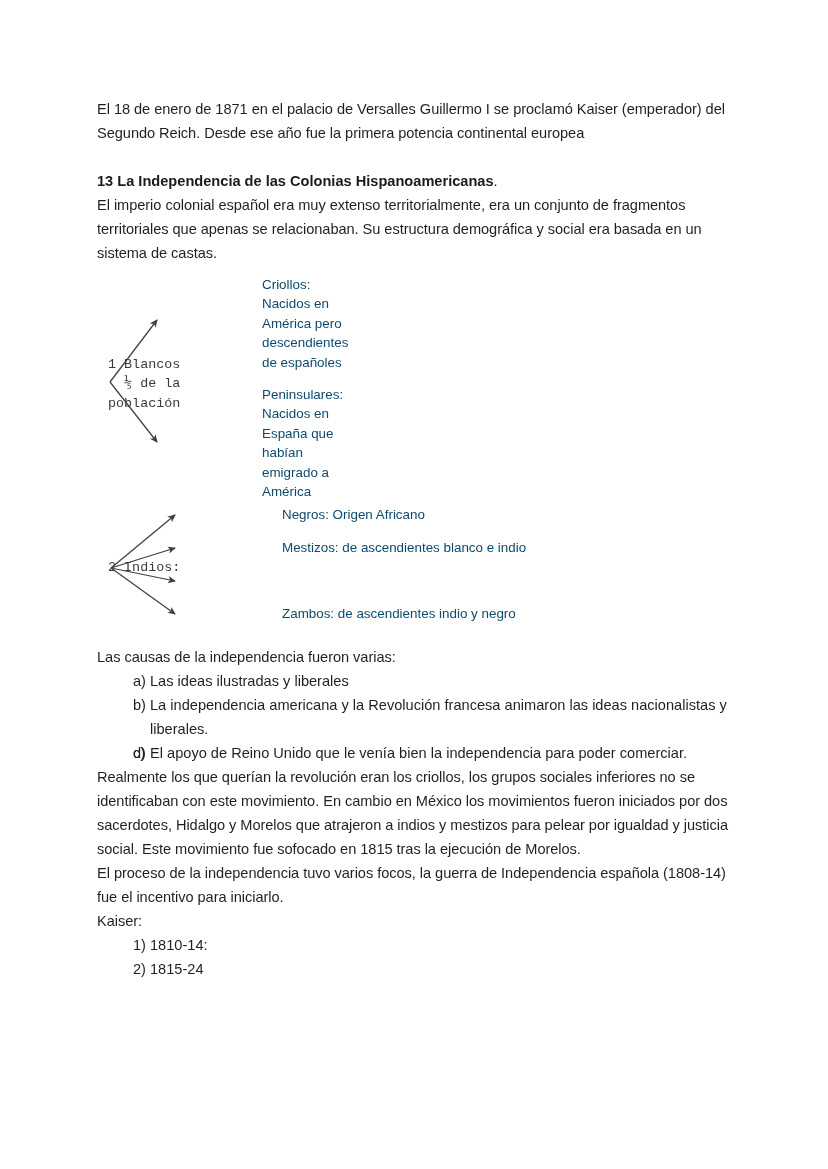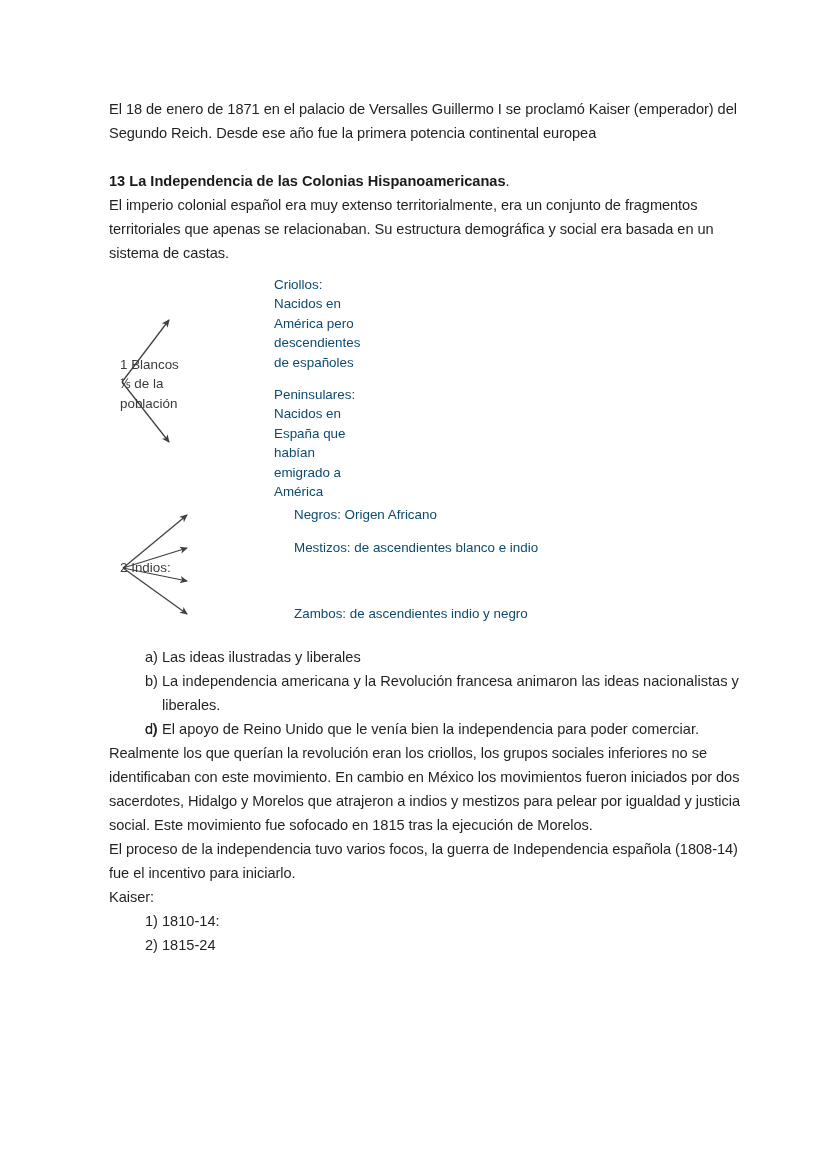--- a/index.html
+++ b/index.html
@@ -20,21 +20,20 @@
     left: 0; top: 0;
     width: 828px;
     height: 1169px;
     background: #ffffff;
   }
   .content {
     position: absolute;
     left: 97px;
     top: 97px;
     width: 640px;
-    margin-left: 12px;
   }
   p.body-text {
     margin: 0;
     font-size: 14.6px;
     line-height: 24px;
     color: #231f20;
     letter-spacing: -0.05px;
   }
   .para-gap {
     height: 24px;
@@ -51,25 +50,26 @@
   }
   
   .diagram {
     position: relative;
     width: 640px;
   }
   #diagram-blancos { height: 235px; }
   #diagram-indios  { height: 145px; }
   .diag-label {
     position: absolute;
-    font-family: Liberation Sans, sans-serif;
+    font-family: Liberation Mono, monospace;
     font-size: 13.4px;
     line-height: 19.4px;
     color: #3a3a3c;
     white-space: pre-line;
+    text-align: right;
   }
   .diag-branch {
     position: absolute;
     font-family: "Liberation Sans", sans-serif;
     font-size: 13.4px;
     line-height: 19.4px;
     color: #0c4a6e;
     white-space: pre-line;
   }
   .diag-svg {
@@ -166,20 +166,21 @@
       <div class="diag-label" style="left:11px; top:58px;">2 Indios:</div>
 
       <div class="diag-branch" style="left:185px; top:5px;">Negros: Origen Africano</div>
 
       <div class="diag-branch" style="left:185px; top:38px;">Mestizos: de ascendientes blanco e indio</div>
 
 
       <div class="diag-branch" style="left:185px; top:104px;">Zambos: de ascendientes indio y negro</div>
     </div>
 
+    <p class="body-text">Las causas de la independencia fueron varias:</p>
 
     <ol class="lettered">
       <li>
         <span class="marker">a)</span>
         <span>Las ideas ilustradas y liberales</span>
       </li>
       <li>
         <span class="marker">b)</span>
         <span>La independencia americana y la Revolución francesa animaron las ideas nacionalistas y liberales.</span>
       </li>

